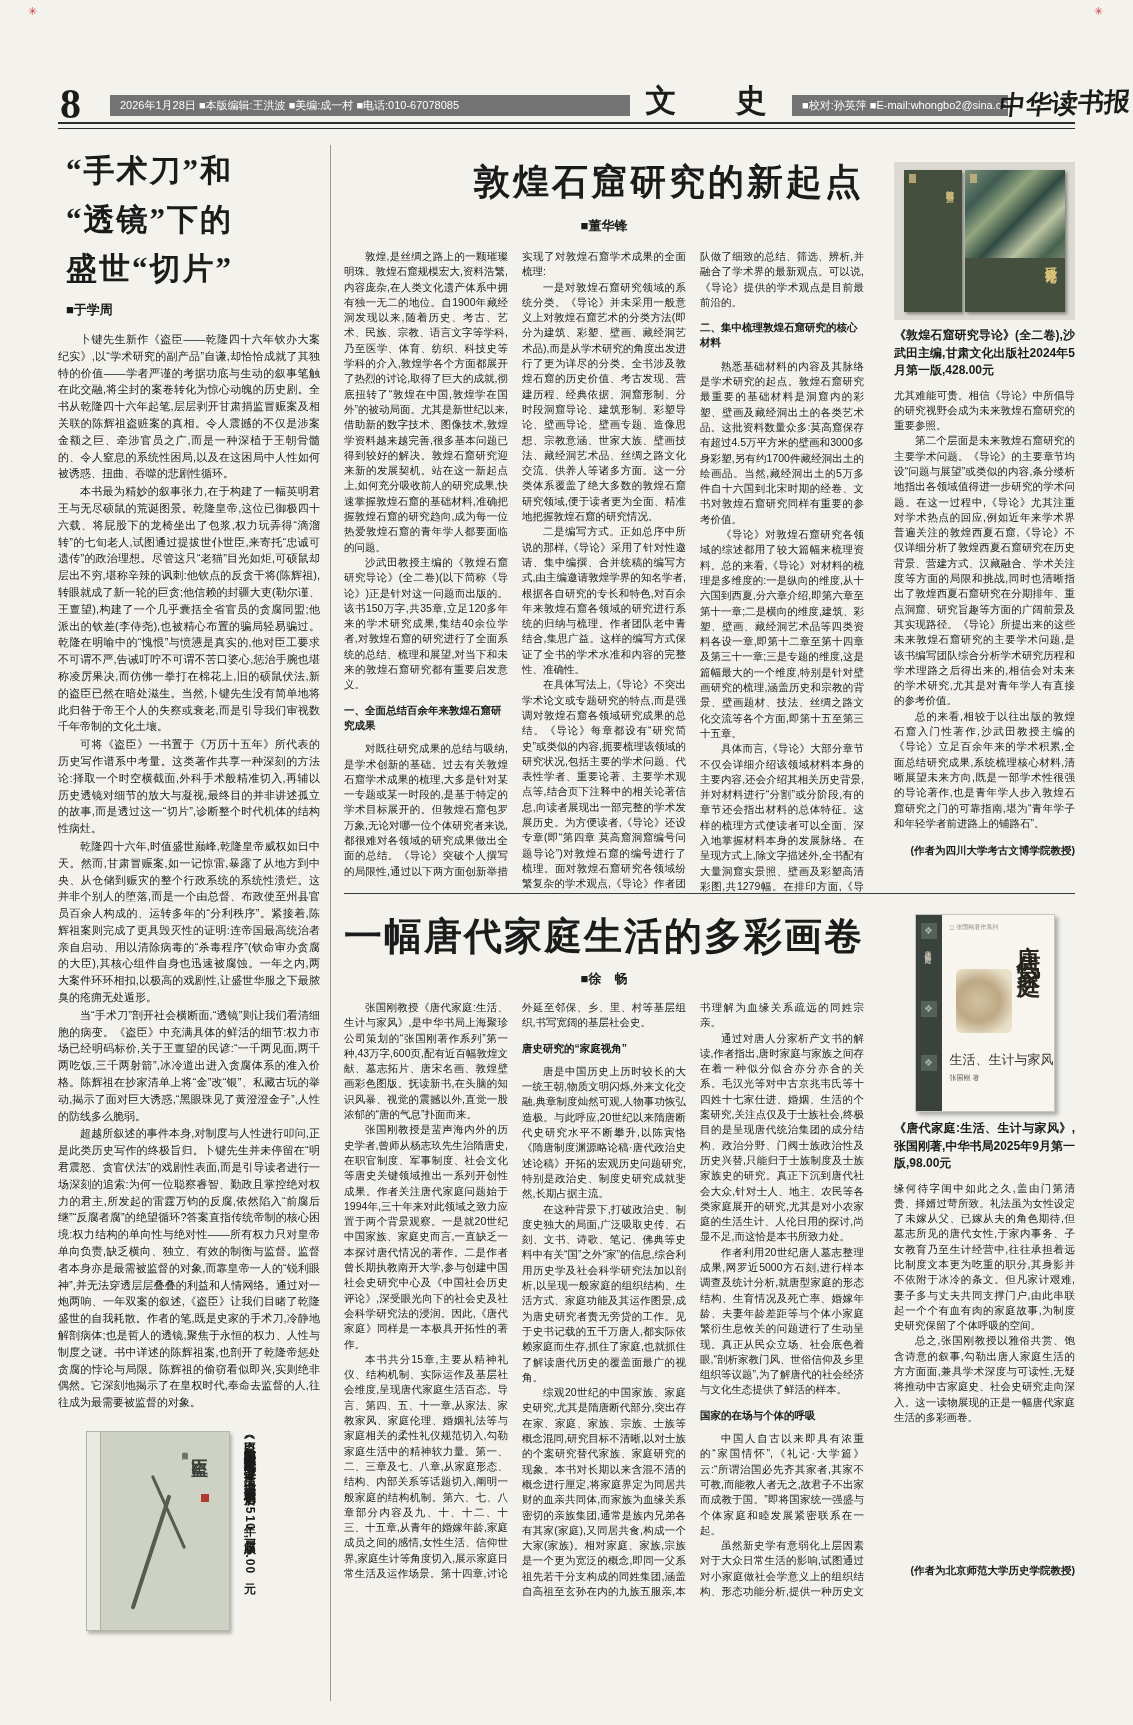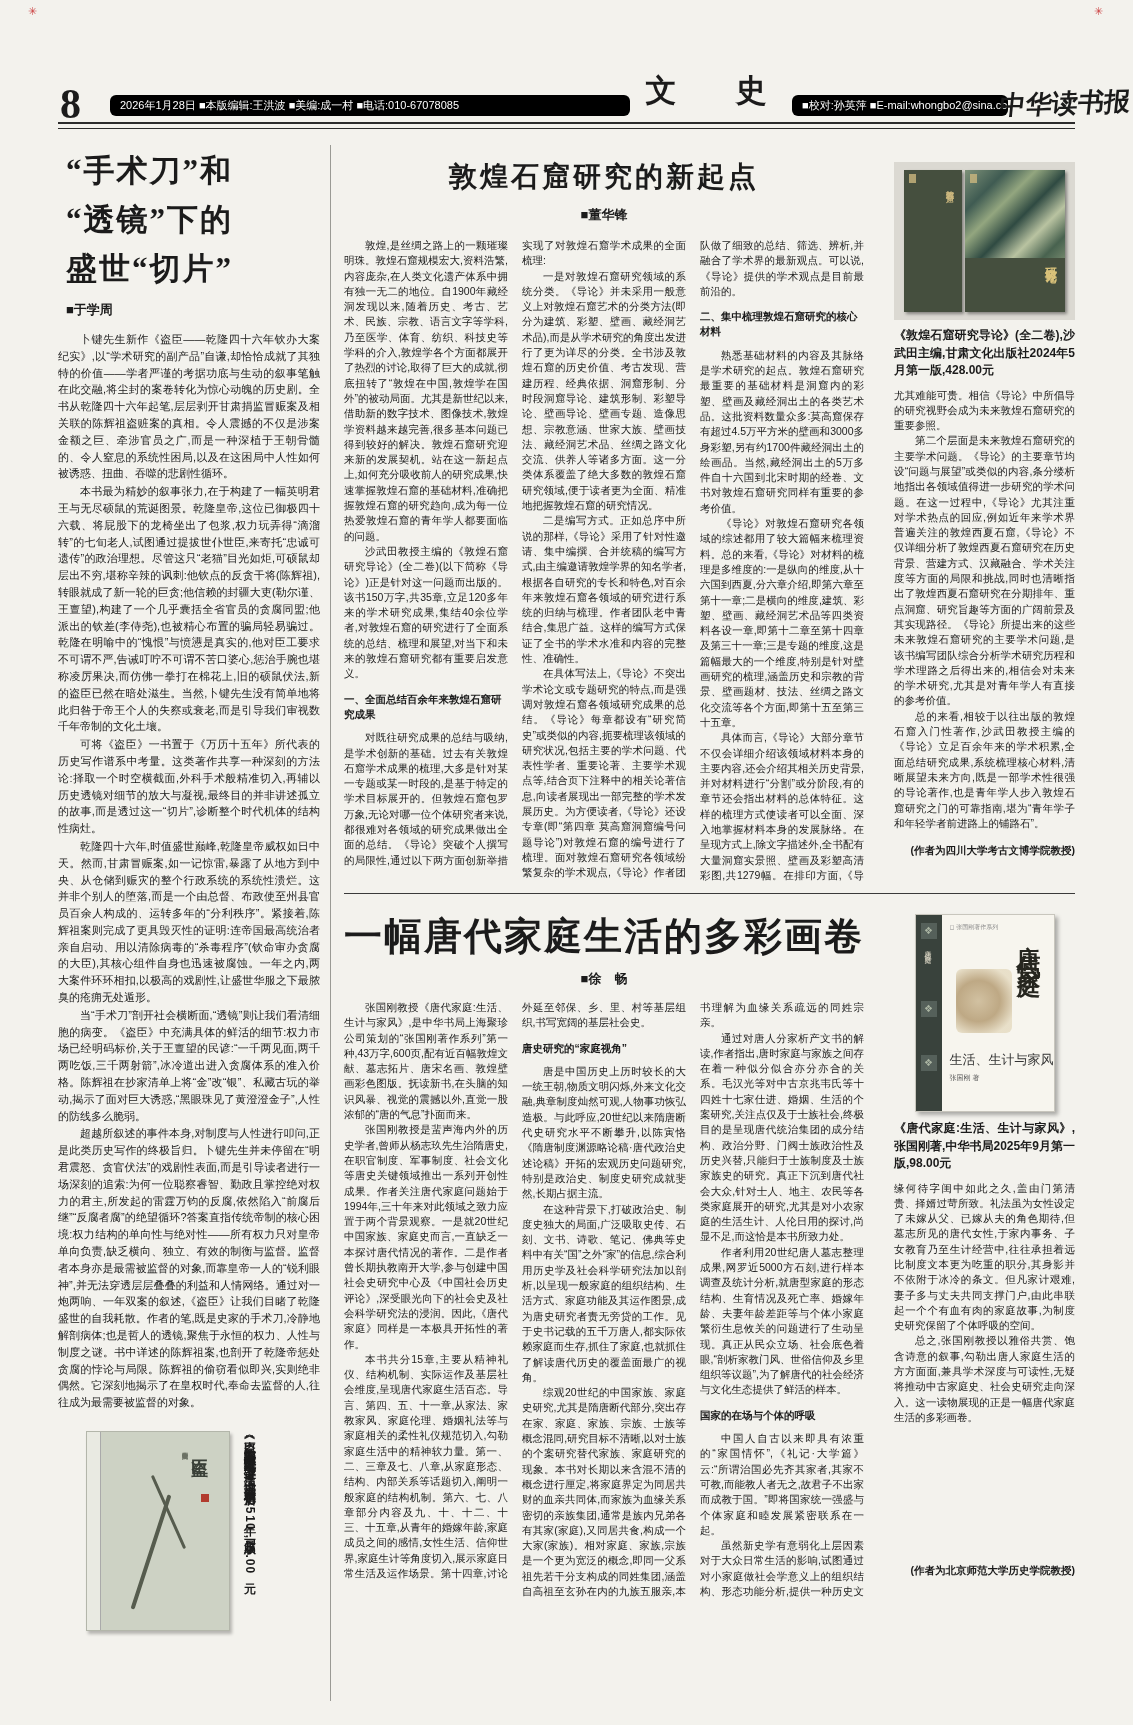--- a/index.html
+++ b/index.html
@@ -4,25 +4,25 @@
 <style>
   html,body{margin:0;padding:0;}
   body{width:1133px;height:1725px;position:relative;background:#f3f2ed;
        font-family:"Liberation Sans",sans-serif;color:#1b1b1b;
        -webkit-font-smoothing:antialiased;}
 
   
   .reg-mark{position:absolute;color:#cc4444;font-size:11px;}
   #page-num{position:absolute;left:60px;top:84px;font-size:42px;font-weight:bold;
             font-family:"Liberation Serif",serif;line-height:40px;}
-  .head-bar{position:absolute;top:95px;height:21px;background:#000000;color:#fff;
-            font-size:11px;line-height:21px;padding:0 10px;white-space:nowrap;overflow:hidden;border-radius:6px;}
+  .head-bar{position:absolute;top:95px;height:21px;background:#737373;color:#fff;
+            font-size:11px;line-height:21px;padding:0 10px;white-space:nowrap;overflow:hidden;}
   #bar-left{left:110px;width:500px;}
   #bar-right{left:792px;width:196px;}
-  #section-title{position:absolute;left:638px;top:70px;width:150px;text-align:center;
+  #section-title{position:absolute;left:638px;top:80px;width:150px;text-align:center;
                  font-size:31px;font-weight:bold;font-family:Liberation Sans, sans-serif;
                  letter-spacing:14px;}
   #masthead{position:absolute;left:1000px;top:86px;width:133px;font-size:26px;font-weight:900;
             font-family:"Liberation Serif",serif;transform:skewX(-8deg) rotate(-2deg);
             white-space:nowrap;}
   #header-rule{position:absolute;left:58px;top:122px;width:1017px;height:4px;
                border-top:2px solid #2c2c2c;border-bottom:1px solid #2c2c2c;}
 
   
   p.body-p{margin:0;text-indent:2em;text-align:justify;}
@@ -52,21 +52,21 @@
                  font-size:17px;font-weight:bold;color:#3a4038;font-family:"Liberation Serif",serif;}
   #cover-daochen .dc-sub{position:absolute;right:40px;top:16px;writing-mode:vertical-rl;
                  font-size:6px;color:#6c7265;height:120px;}
   #cover-daochen .seal{position:absolute;right:20px;top:62px;width:8px;height:8px;background:#b23b2e;}
 
   
   #v-divider{position:absolute;left:330px;top:145px;width:1px;height:1556px;background:#9a9a94;}
 
   
   #main-article{position:absolute;left:344px;top:140px;width:731px;}
-  #main-title{width:520px;text-align:center;font-size:28px;font-weight:bold;
+  #main-title{width:520px;text-align:right;font-size:36px;font-weight:bold;
               font-family:"Liberation Serif",serif;letter-spacing:3px;margin-top:18px;}
   #main-byline{width:520px;text-align:center;font-size:13px;font-weight:bold;margin-top:10px;}
   .cols3{column-count:3;column-gap:14px;width:520px;overflow:hidden;
          font-size:10.5px;line-height:15.3px;}
   #main-cols{height:650px;margin-top:14px;}
   .colside{position:absolute;left:550px;top:0;width:181px;}
   #main-colside{top:22px;}
   .book-caption{font-size:12px;line-height:17.5px;font-weight:bold;text-align:justify;margin-top:7px;}
   .colside-text{font-size:10.5px;line-height:15.3px;overflow:hidden;margin-top:8px;}
   #main-colside .colside-text{height:452px;}

